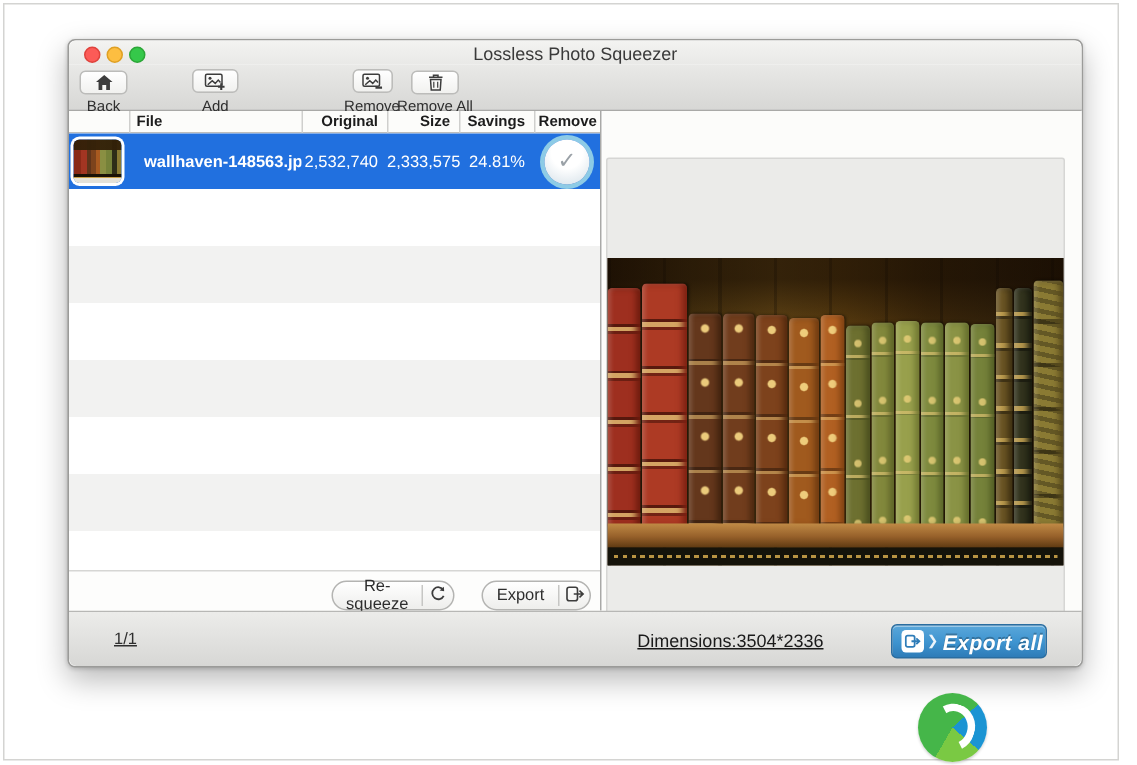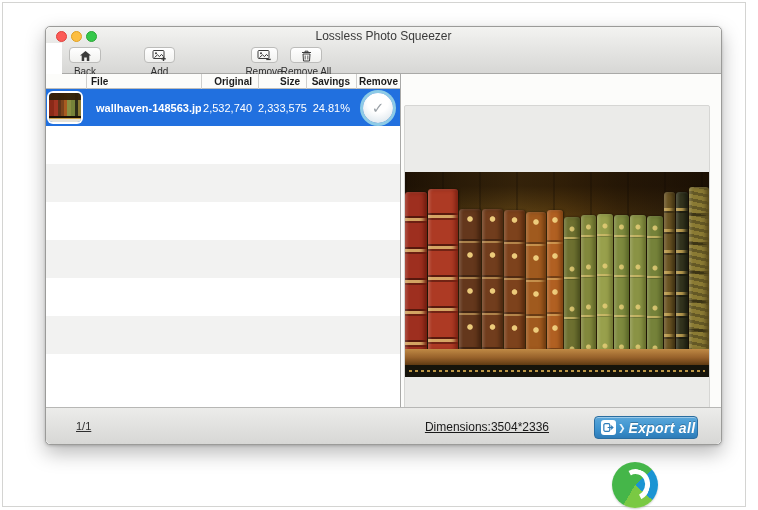--- a/index.html
+++ b/index.html
@@ -19,21 +19,21 @@
 
   .titlebar { position:absolute; left:0; top:0; right:0; height:16px;
     background:linear-gradient(180deg,#f3f3f1,#e9e9e7); border-radius:5px 5px 0 0; }
   .titlebar .title { position:absolute; left:0; right:0; top:2px; text-align:center;
     font-size:12px; color:#3a3a3a; }
   .tl { position:absolute; top:4px; width:11px; height:11px; border-radius:50%; }
   .tl.red   { left:10px; background:#fc5b57; border:1px solid #df423c; }
   .tl.yel   { left:25px; background:#fdbe41; border:1px solid #dfa023; }
   .tl.grn   { left:40px; background:#35c84a; border:1px solid #2ba637; }
 
-  .toolbar { position:absolute; left:16px; top:16px; right:0; height:31px;
+  .toolbar { position:absolute; left:0; top:16px; right:0; height:31px;
     background:linear-gradient(180deg,#e9e9e7,#d7d7d5); border-bottom:1px solid #a9a9a7;padding-left:33px; }
   .tb-group { position:absolute; top:3px; text-align:center; }
   .tb-btn { display:inline-block; height:16px; padding:1px 0 0 0; background:linear-gradient(180deg,#ffffff,#f1f1ef);
     border:1px solid #bcbcba; border-radius:4px; line-height:12px; }
   .tb-label { font-size:10px; color:#2e2e2e; margin-top:2px; }
   .tb-btn svg { vertical-align:middle; }
 
   
   .content { position:absolute; left:0; top:47px; right:0; bottom:37px; background:#fdfdfc; }
   .left-panel { position:absolute; left:0; top:0; width:355px; bottom:0;
@@ -239,20 +239,42 @@
           <div class="fr-file">wallhaven-148563.jpg</div>
           <div class="fr-num">2,532,740</div>
           <div class="fr-num">2,333,575</div>
           <div class="fr-num">24.81%</div>
           <div>
               <div class="status-badge">✓</div>
             </div>
         </div>
       </div>
 
+      <div class="list-actions">
+        <div class="pill resqueeze">
+          <span class="lbl">Re-squeeze</span>
+          <span class="psep"></span>
+          <span class="picon">
+            <svg width="12" height="12" viewBox="0 0 12 12">
+              <path d="M9.8 7.2 A4 4 0 1 1 9.6 3.4" fill="none" stroke="#3c3c3c" stroke-width="1.2"></path>
+              <path d="M9.9 1.1 L10.1 4.2 L7.1 3.6 Z" fill="#3c3c3c"></path>
+            </svg>
+          </span>
+        </div>
+        <div class="pill export">
+          <span class="lbl">Export</span>
+          <span class="psep"></span>
+          <span class="picon">
+            <svg width="13" height="12" viewBox="0 0 13 12">
+              <rect x="1" y="1.5" width="7" height="9" rx="1.5" fill="none" stroke="#3c3c3c" stroke-width="1.1"></rect>
+              <path d="M5.5 6 H11.5 M9.3 3.8 L11.7 6 L9.3 8.2" fill="none" stroke="#3c3c3c" stroke-width="1.1"></path>
+            </svg>
+          </span>
+        </div>
+      </div>
     </div>
 
     <div class="right-panel">
       <div class="preview-box">
         <div class="photo">
           <div>
               <div class="book red" style="left: 0px; width: 22px; top: 20px; bottom: 26px; background-color: rgb(158, 47, 31); box-shadow: rgba(0, 0, 0, 0.5) 1px 0px 2px, rgba(255, 255, 255, 0.18) 2px 0px 3px inset, rgb(110, 28, 14) -3px 0px 4px inset;"></div>
               <div class="book red" style="left: 23px; width: 30px; top: 17px; bottom: 26px; background-color: rgb(173, 58, 36); box-shadow: rgba(0, 0, 0, 0.5) 1px 0px 2px, rgba(255, 255, 255, 0.18) 2px 0px 3px inset, rgb(124, 33, 18) -3px 0px 4px inset;"></div>
               <div class="book brown" style="left: 54px; width: 22px; top: 37px; bottom: 26px; background-color: rgb(100, 55, 28); box-shadow: rgba(0, 0, 0, 0.5) 1px 0px 2px, rgba(255, 255, 255, 0.18) 2px 0px 3px inset, rgb(65, 34, 14) -3px 0px 4px inset;"></div>
               <div class="book brown" style="left: 77px; width: 21px; top: 37px; bottom: 26px; background-color: rgb(113, 61, 29); box-shadow: rgba(0, 0, 0, 0.5) 1px 0px 2px, rgba(255, 255, 255, 0.18) 2px 0px 3px inset, rgb(74, 39, 15) -3px 0px 4px inset;"></div>

